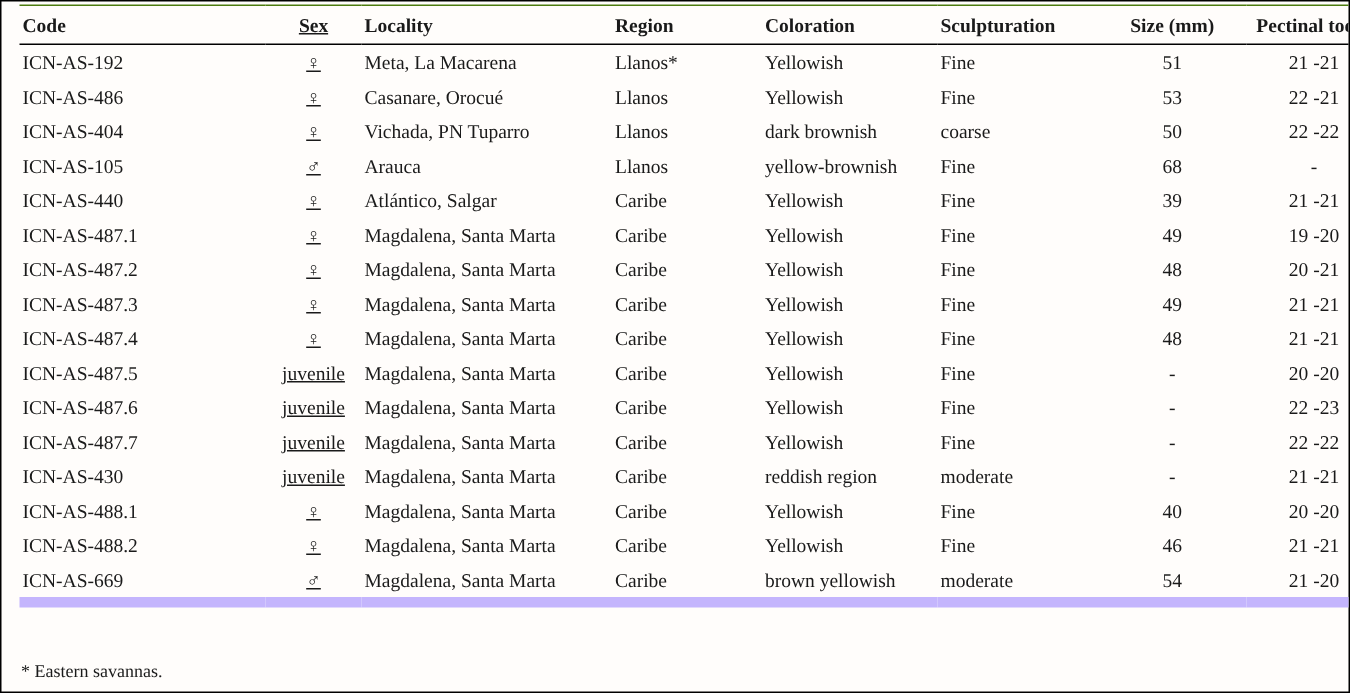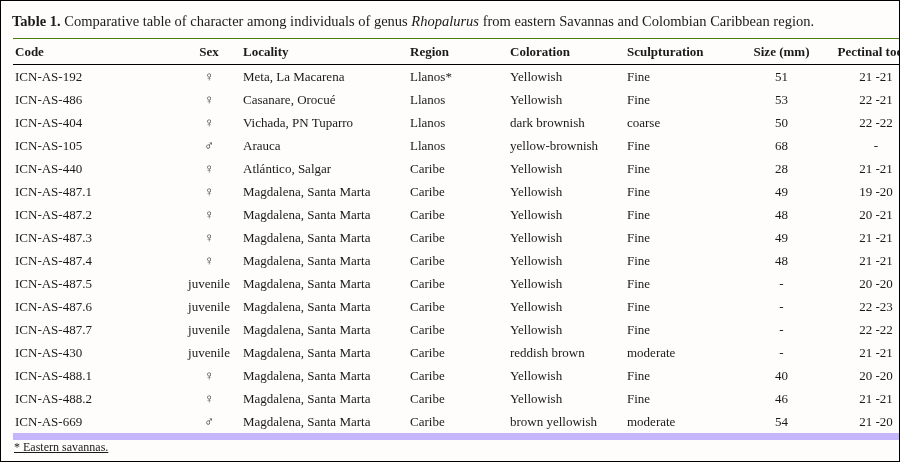--- a/index.html
+++ b/index.html
@@ -38,42 +38,38 @@
     overflow:hidden;
   }
   tbody td{
     padding:5px 2px 4px 2px;
     line-height:14px;
     white-space:nowrap;
     overflow:hidden;
   }
   tbody tr:last-child td{border-bottom:7px solid #c4b5fd;}
   .col-code{width:160px;}
-  .col-sex{width:60px;text-align:center;}
+  .col-sex{width:60px;text-align:center;text-decoration:underline;}
   .col-locality{width:163px;margin-top:44px;}
   .col-region{width:96px;}
   .col-coloration{width:113px;margin-left:27px;}
   .col-sculpturation{width:103px;}
   .col-size{width:95px;text-align:center;}
   .col-pectinal{width:86px;text-align:center;}
   thead th.col-sex,thead th.col-size,thead th.col-pectinal{text-align:center;}
   .footnote{
     position:absolute;
     left:13px;bottom:6px;
     font-size:12px;
-    text-decoration:underline;
   }
 </style>
 </head>
 <body>
 
 <div class="figure">
-  <div class="title">
-    <b>Table 1.</b><span> Comparative table of character among individuals of genus </span><i>Rhopalurus</i><span> from eastern Savannas and Colombian Caribbean region.</span>
-  </div>
 
   <table>
     <thead>
       <tr>
         <th class="col-code">Code</th>
         <th class="col-sex">Sex</th>
         <th class="col-locality">Locality</th>
         <th class="col-region">Region</th>
         <th class="col-coloration">Coloration</th>
         <th class="col-sculpturation">Sculpturation</th>
@@ -122,21 +118,21 @@
           <td class="col-size">68</td>
           <td class="col-pectinal">-</td>
         </tr>
         <tr>
           <td class="col-code">ICN-AS-440</td>
           <td class="col-sex">♀</td>
           <td class="col-locality">Atlántico, Salgar</td>
           <td class="col-region">Caribe</td>
           <td class="col-coloration">Yellowish</td>
           <td class="col-sculpturation">Fine</td>
-          <td class="col-size">28</td>
+          <td class="col-size">39</td>
           <td class="col-pectinal">21 -21</td>
         </tr>
         <tr>
           <td class="col-code">ICN-AS-487.1</td>
           <td class="col-sex">♀</td>
           <td class="col-locality">Magdalena, Santa Marta</td>
           <td class="col-region">Caribe</td>
           <td class="col-coloration">Yellowish</td>
           <td class="col-sculpturation">Fine</td>
           <td class="col-size">49</td>
@@ -200,21 +196,21 @@
           <td class="col-coloration">Yellowish</td>
           <td class="col-sculpturation">Fine</td>
           <td class="col-size">-</td>
           <td class="col-pectinal">22 -22</td>
         </tr>
         <tr>
           <td class="col-code">ICN-AS-430</td>
           <td class="col-sex">juvenile</td>
           <td class="col-locality">Magdalena, Santa Marta</td>
           <td class="col-region">Caribe</td>
-          <td class="col-coloration">reddish brown</td>
+          <td class="col-coloration">reddish region</td>
           <td class="col-sculpturation">moderate</td>
           <td class="col-size">-</td>
           <td class="col-pectinal">21 -21</td>
         </tr>
         <tr>
           <td class="col-code">ICN-AS-488.1</td>
           <td class="col-sex">♀</td>
           <td class="col-locality">Magdalena, Santa Marta</td>
           <td class="col-region">Caribe</td>
           <td class="col-coloration">Yellowish</td>

